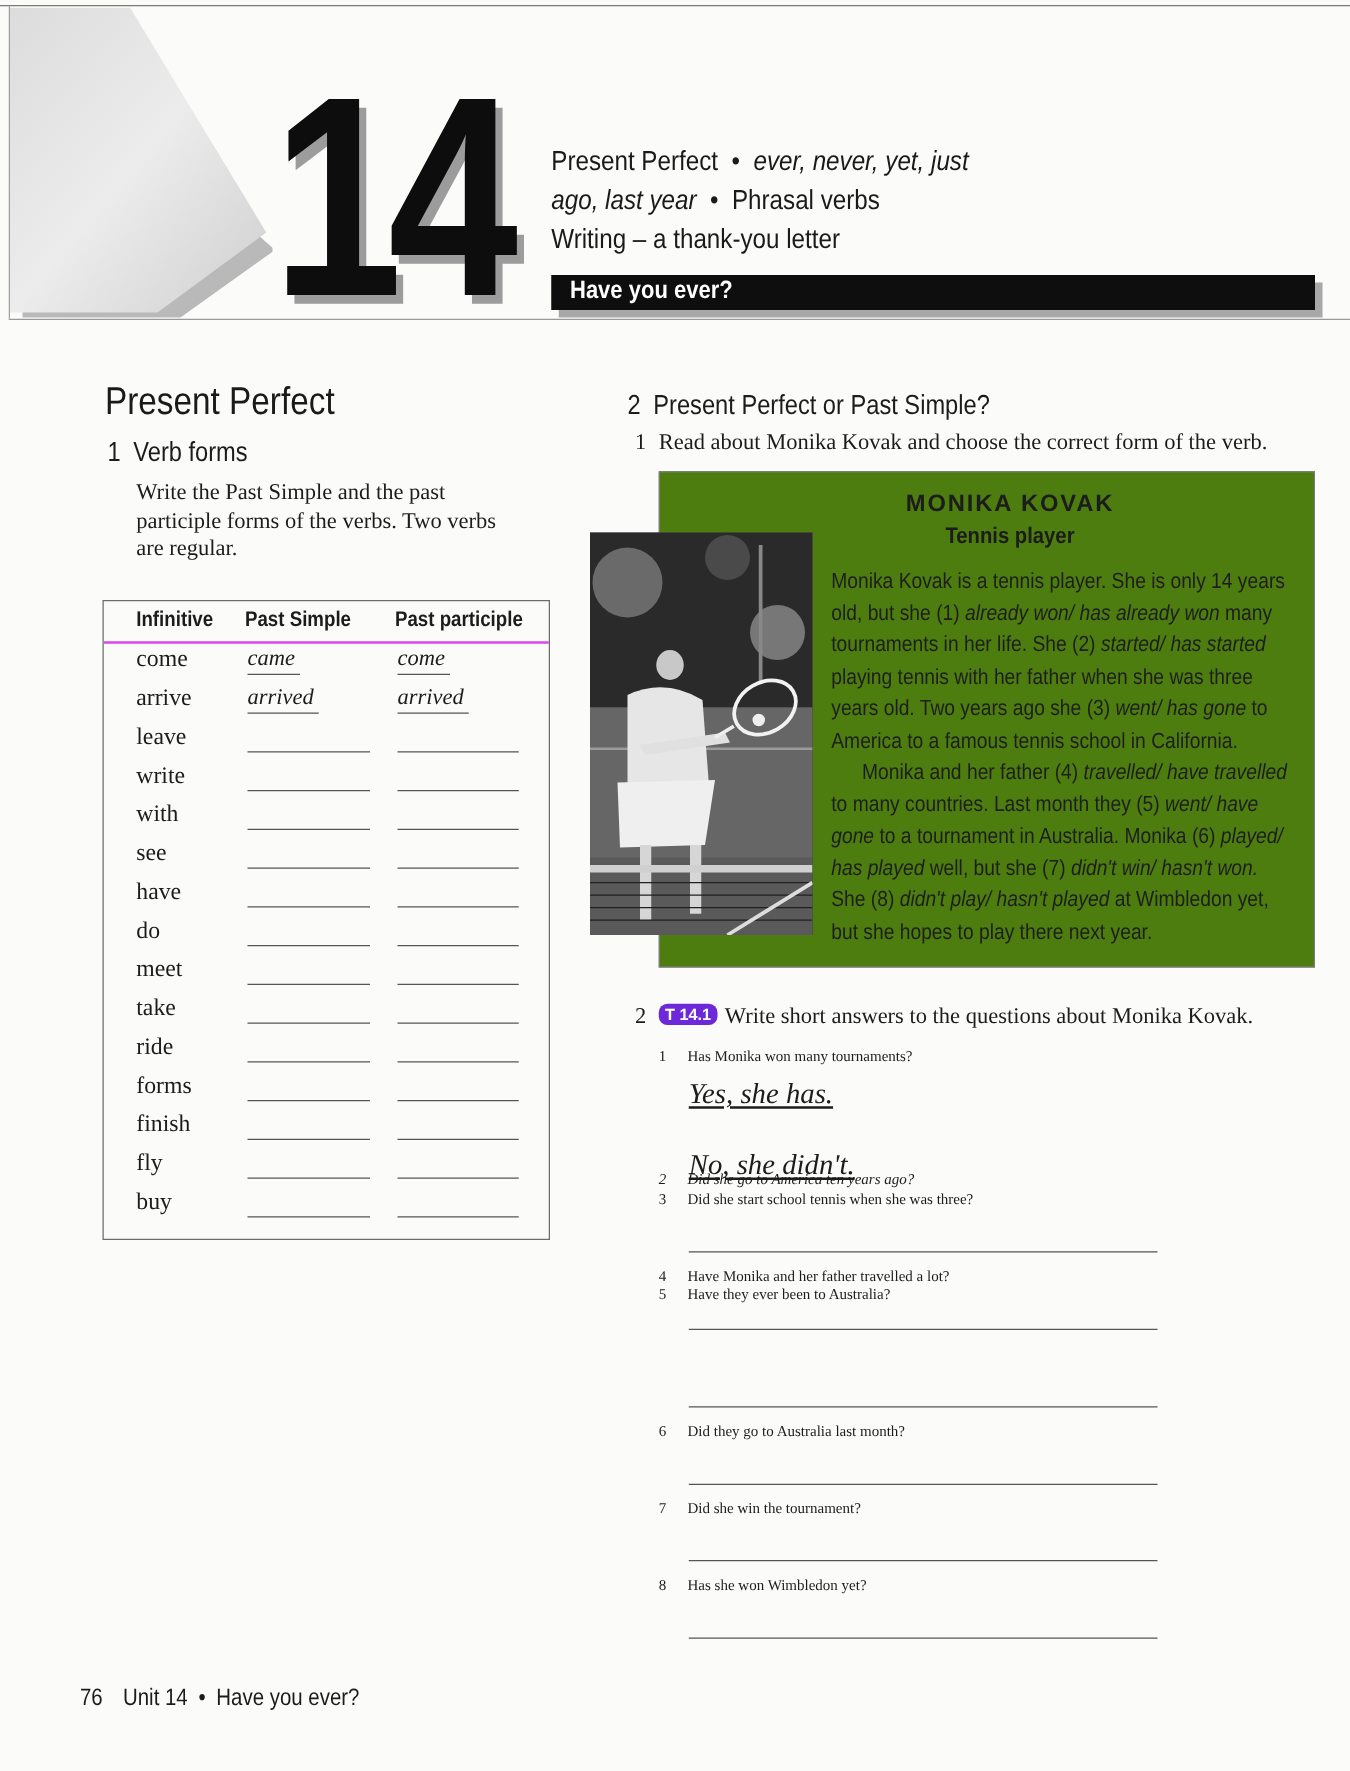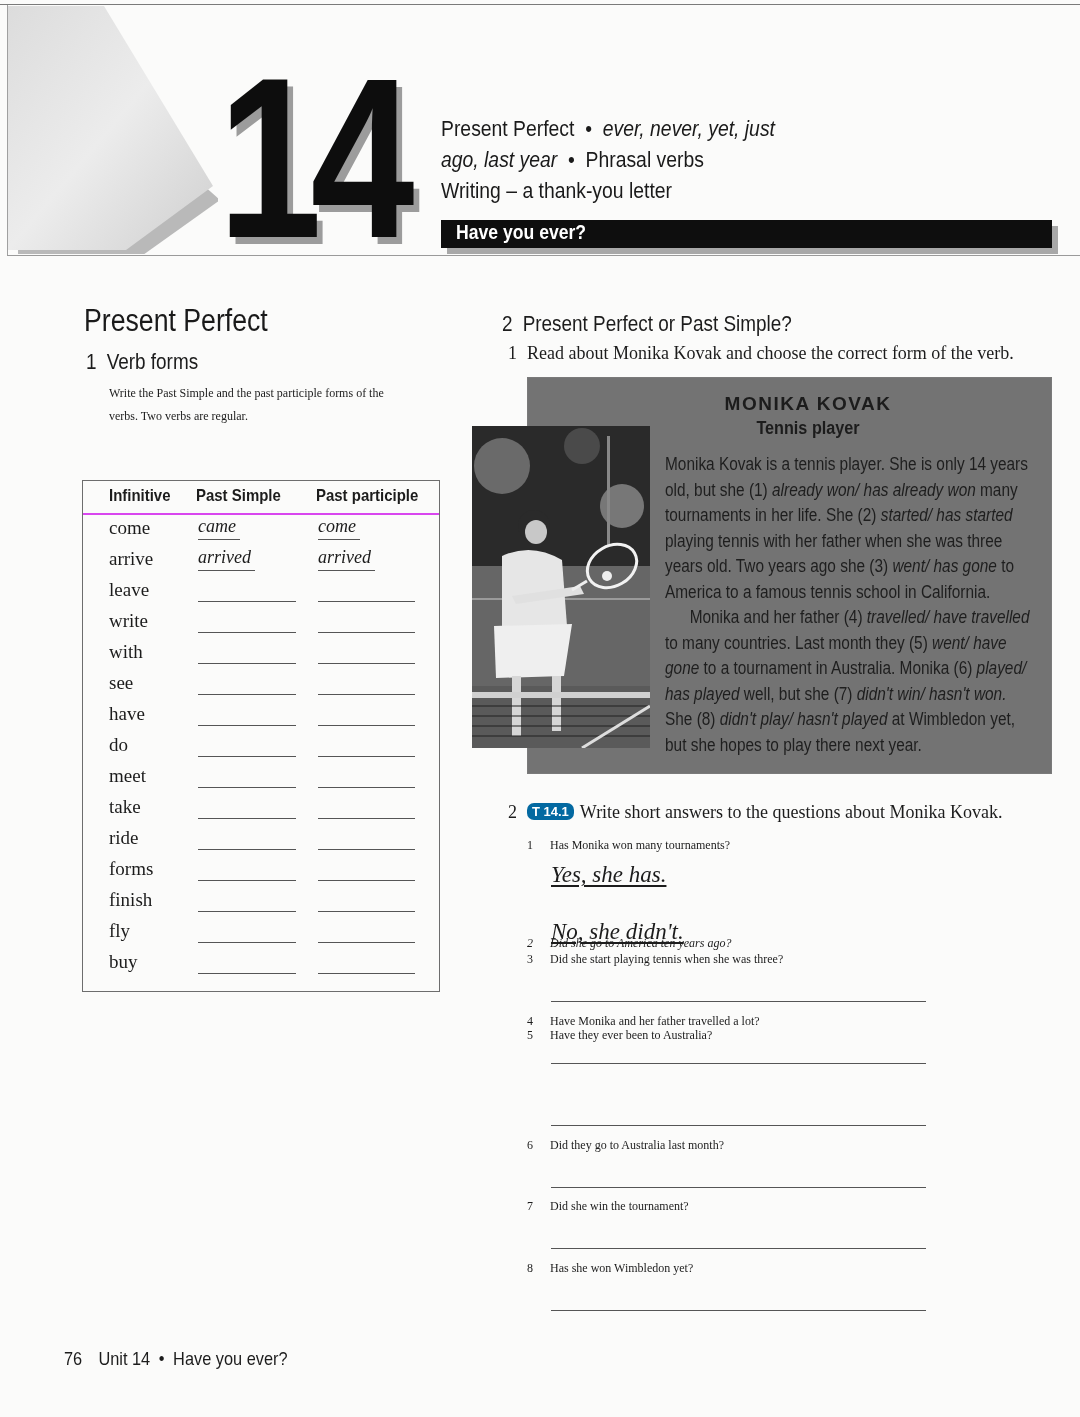--- a/index.html
+++ b/index.html
@@ -19,54 +19,54 @@
   .unit-bar { position:absolute; left:441px; top:220px; width:611px; height:28px; background:#0e0e0e;
               box-shadow:6px 6px 0 #a8a8a8; }
   .unit-bar span { position:absolute; left:15px; top:1px; color:#fff; font-family:"Liberation Sans", sans-serif;
               font-weight:bold; font-size:20px; transform:scaleX(0.88); transform-origin:left top; white-space:nowrap; }
 
   .h-section { position:absolute; left:84px; top:303px; font-family:"Liberation Sans", sans-serif; font-size:31px;
                color:#1a1a1a; transform:scaleX(0.86); transform-origin:left top; white-space:nowrap; }
   .ex1-title { position:absolute; left:86px; top:349px; font-family:"Liberation Sans", sans-serif; font-size:22px;
                transform:scaleX(0.86); transform-origin:left top; white-space:nowrap; }
   .ex1-title .n { display:inline-block; width:24px; }
-  .ex1-instr { position:absolute; left:109px; top:382px; width:300px; font-size:12px; line-height:22.5px; }
+  .ex1-instr { position:absolute; left:109px; top:382px; width:300px; font-size:18px; line-height:22.5px; }
 
   .verb-table { position:absolute; left:82px; top:480px; width:356px; height:510px; border:1px solid #6d6d6d; background:#fbfbfa; }
   .vt-head { position:absolute; left:0; top:0; width:356px; height:32px; border-bottom:2px solid #d946ef; }
   .vt-head span { position:absolute; top:5px; font-family:"Liberation Sans", sans-serif; font-weight:bold; font-size:17px;
                   transform:scaleX(0.88); transform-origin:left top; white-space:nowrap; }
   .vt-row { position:absolute; left:0; width:356px; height:31px;text-decoration:underline; }
   .vt-inf { position:absolute; left:26px; top:0; font-size:19px; }
   .vt-cell { position:absolute; top:0; height:22px; border-bottom:1px solid #555; }
   .vt-cell.ps { left:115px; width:98px; }
   .vt-cell.pp { left:235px; width:97px; }
   .vt-cell span { font-style:italic; font-size:18px; position:relative; top:-1px; }
   .vt-cell.filled { width:auto; padding-right:4px; }
 
   .ex2-title { position:absolute; left:502px; top:311px; font-family:"Liberation Sans", sans-serif; font-size:22px;
                transform:scaleX(0.86); transform-origin:left top; white-space:nowrap; }
   .ex2-title .n { display:inline-block; width:24px; }
   .ex2-1 { position:absolute; left:508px; top:343px; font-size:18px; white-space:nowrap; }
   .ex2-1 .n { display:inline-block; width:19px; }
 
-  .profile { position:absolute; left:527px; top:377px; width:523px; height:395px; background:#737373; border:1px solid #7a7a7a; }
+  .profile { position:absolute; left:527px; top:377px; width:523px; height:395px; background:#4d7c0f; border:1px solid #7a7a7a; }
   .p-name { position:absolute; left:180px; top:15px; width:200px; text-align:center; font-family:"Liberation Sans", sans-serif;
             font-weight:bold; font-size:19px; letter-spacing:1.5px; }
   .p-role { position:absolute; left:180px; top:40px; width:200px; text-align:center; font-family:"Liberation Sans", sans-serif;
             font-weight:bold; font-size:18px; transform:scaleX(0.9); }
   .p-text { position:absolute; left:137px; top:74px; width:420px; font-family:"Liberation Sans", sans-serif; font-size:17.5px;
             line-height:25.5px; color:#1e1e1e; transform:scaleX(0.88); transform-origin:left top; }
   .p-text p { margin:0; }
   .p-text p + p { text-indent:28px; }
   .photo { position:absolute; left:472px; top:426px; width:178px; height:322px; overflow:hidden; background:#3a3a3a; }
 
   .ex2-2 { position:absolute; left:508px; top:802px; font-size:18px; white-space:nowrap; }
   .ex2-2 .n { display:inline-block; width:19px; }
-  .badge { display:inline-block; background:#0369a1; color:#fff; font-family:"Liberation Sans", sans-serif; font-weight:bold;
+  .badge { display:inline-block; background:#6d28d9; color:#fff; font-family:"Liberation Sans", sans-serif; font-weight:bold;
            font-size:13px; padding:1px 5px; border-radius:7px; margin-right:6px; position:relative; top:-2px; }
 
   .q { position:absolute; left:527px; font-size:12px; white-space:nowrap; }
   .q .n { display:inline-block; width:23px; }
   .ans { position:absolute; left:551px; font-size:23px; font-style:italic; text-decoration:underline; text-underline-offset:3px; white-space:nowrap; }
   .ans-line { position:absolute; left:551px; width:375px; height:1px; background:#555; }
 
   .footer { position:absolute; left:64px; top:1348px; font-family:"Liberation Sans", sans-serif; font-size:19px;
             transform:scaleX(0.86); transform-origin:left top; white-space:nowrap; }
   .footer .pg { display:inline-block; width:40px; }
@@ -244,21 +244,21 @@
 
 <div class="ex2-2">
   <span class="n">2</span><span class="badge">T 14.1</span><span>Write short answers to the questions about Monika Kovak.</span>
 </div>
 
 <div id="questions">
     <div class="q" style="top: 838px;"><span class="n">1</span><span>Has Monika won many tournaments?</span></div>
     <div class="ans" style="top: 862px;">Yes, she has.</div>
     <div class="q" style="top: 936px; font-style: italic;"><span class="n">2</span><span>Did she go to America ten years ago?</span></div>
     <div class="ans" style="top: 919px;">No, she didn't.</div>
-    <div class="q" style="top: 952px;"><span class="n">3</span><span>Did she start playing tennis when she was three?</span></div>
+    <div class="q" style="top: 952px;"><span class="n">3</span><span>Did she start school tennis when she was three?</span></div>
     <div class="ans-line" style="top: 1001px;"></div>
     <div class="q" style="top: 1014px;"><span class="n">4</span><span>Have Monika and her father travelled a lot?</span></div>
     <div class="ans-line" style="top: 1063px;"></div>
     <div class="q" style="top: 1028px;"><span class="n">5</span><span>Have they ever been to Australia?</span></div>
     <div class="ans-line" style="top: 1125px;"></div>
     <div class="q" style="top: 1138px;"><span class="n">6</span><span>Did they go to Australia last month?</span></div>
     <div class="ans-line" style="top: 1187px;"></div>
     <div class="q" style="top: 1199px;"><span class="n">7</span><span>Did she win the tournament?</span></div>
     <div class="ans-line" style="top: 1248px;"></div>
     <div class="q" style="top: 1261px;"><span class="n">8</span><span>Has she won Wimbledon yet?</span></div>

